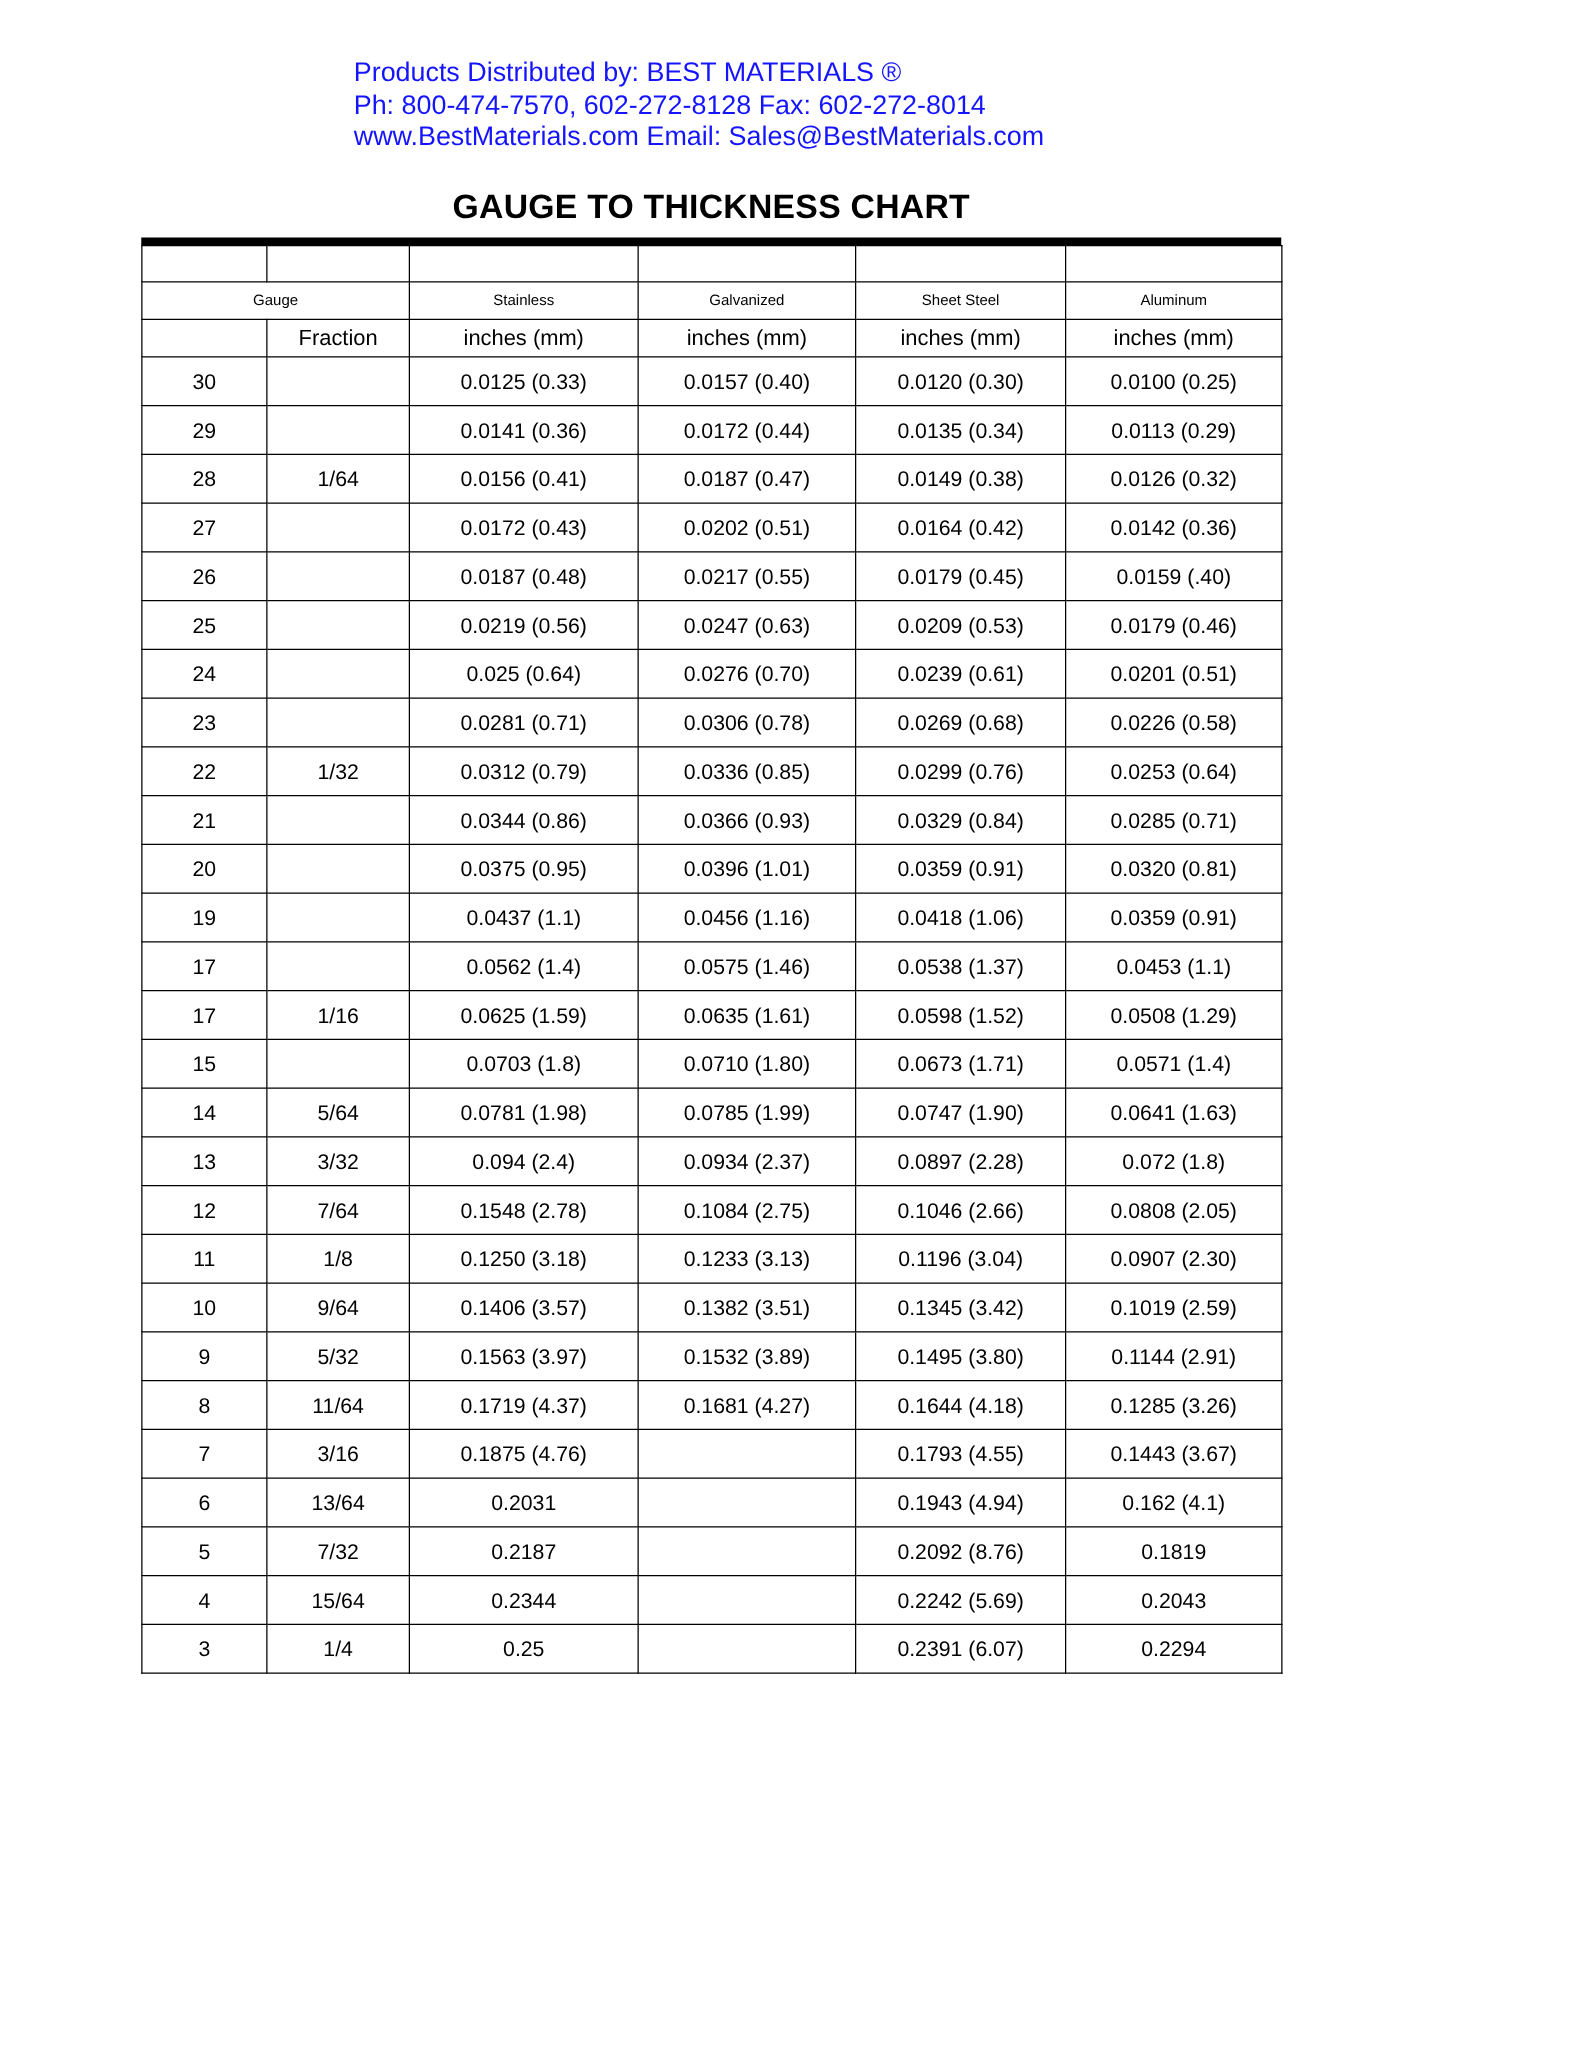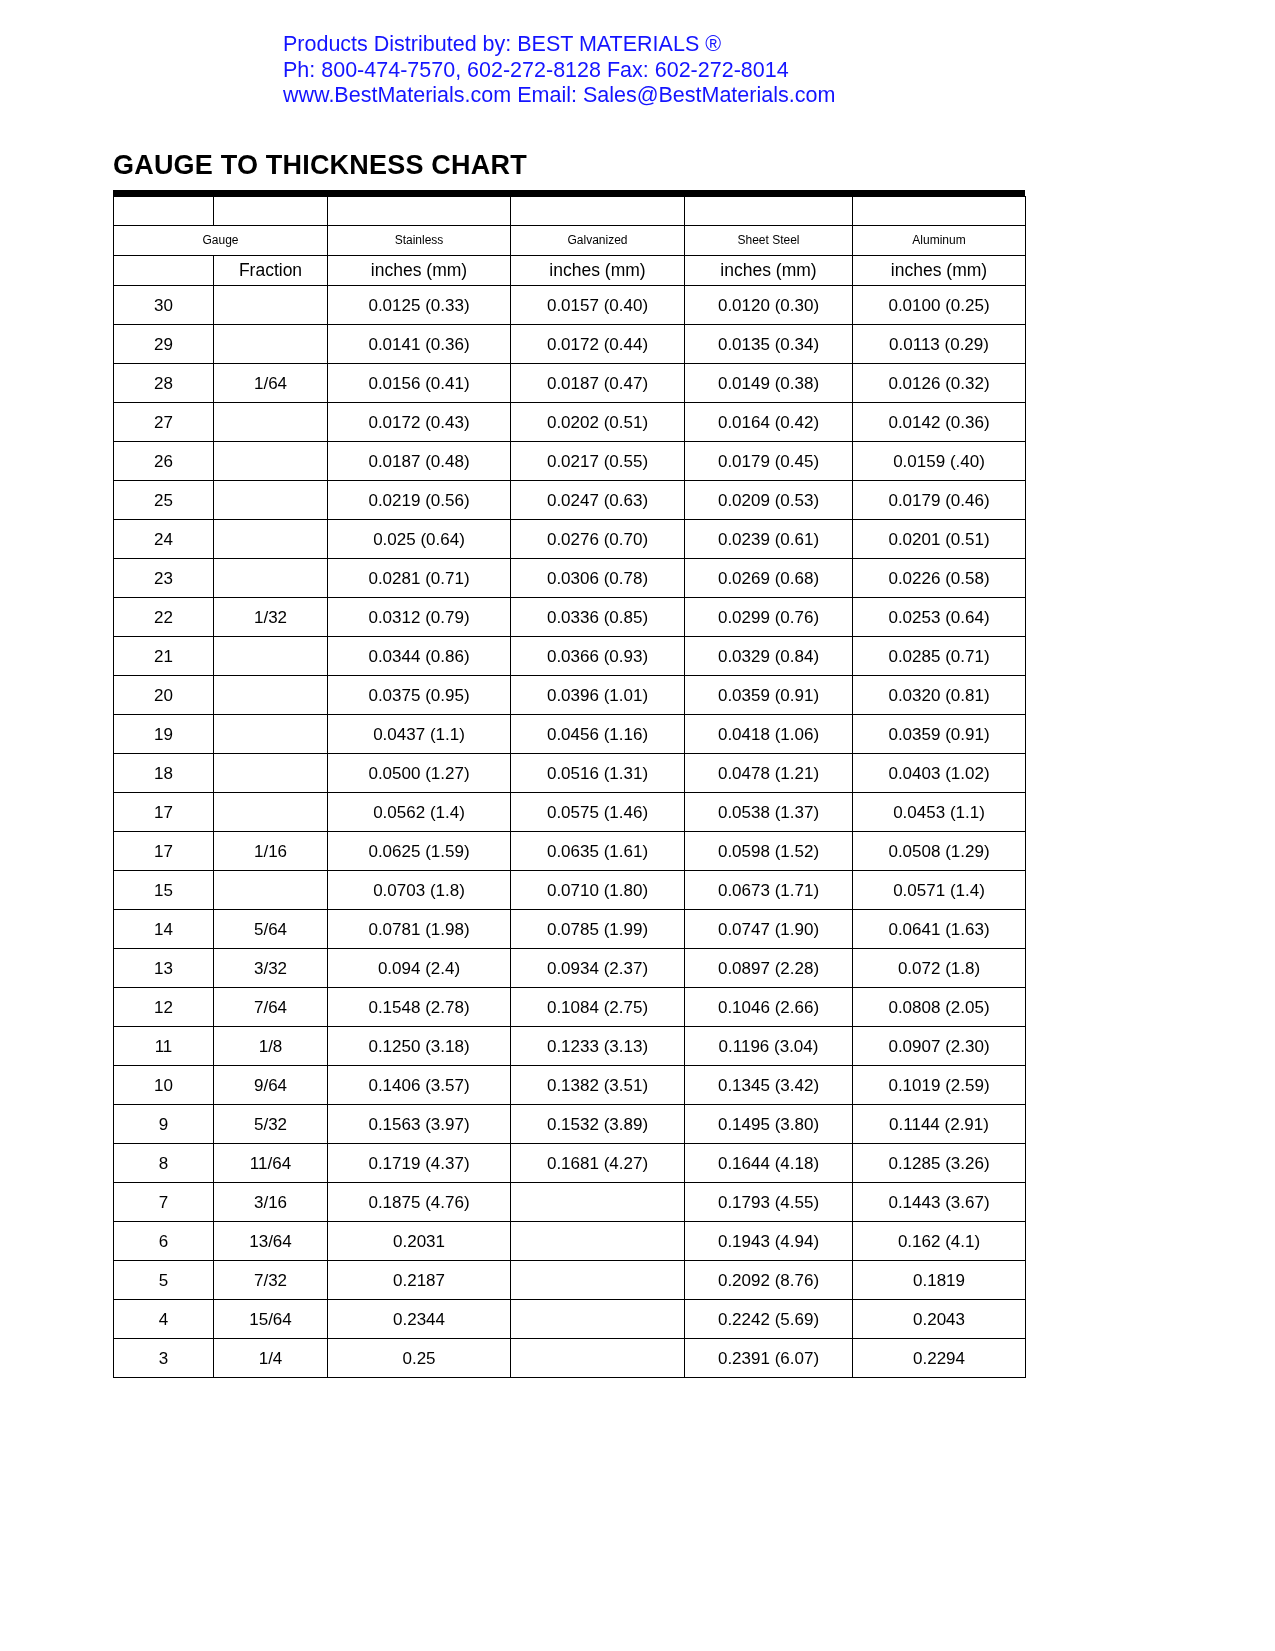--- a/index.html
+++ b/index.html
@@ -14,36 +14,36 @@
     position: relative;
     font-family: "Liberation Sans", sans-serif;
     color: #000000;
     overflow: hidden;
   }
 
   
   .dist-header {
     position: absolute;
     left: 283px;
-    top: 32px;
+    top: 46px;
     color: #1414ff;
     font-size: 21.5px;
     line-height: 25.5px;
     white-space: nowrap;
     font-family: "Liberation Sans", sans-serif;
   }
   .dist-header .line { display: block; }
 
   
   .chart-title {
     position: absolute;
     left: 113px;
     top: 150px;
     width: 912px;
-    text-align: left;
+    text-align: center;
     font-size: 27px;
     font-weight: bold;
     letter-spacing: 0.2px;
   }
 
   
   .table-wrap {
     position: absolute;
     left: 113px;
     top: 190px;
@@ -227,28 +227,20 @@
         </tr>
         <tr class="data-row">
           <td>19</td>
           <td class="empty-cell"></td>
           <td>0.0437 (1.1)</td>
           <td>0.0456 (1.16)</td>
           <td>0.0418 (1.06)</td>
           <td>0.0359 (0.91)</td>
         </tr>
         <tr class="data-row">
-          <td>18</td>
-          <td class="empty-cell"></td>
-          <td>0.0500 (1.27)</td>
-          <td>0.0516 (1.31)</td>
-          <td>0.0478 (1.21)</td>
-          <td>0.0403 (1.02)</td>
-        </tr>
-        <tr class="data-row">
           <td>17</td>
           <td class="empty-cell"></td>
           <td>0.0562 (1.4)</td>
           <td>0.0575 (1.46)</td>
           <td>0.0538 (1.37)</td>
           <td>0.0453 (1.1)</td>
         </tr>
         <tr class="data-row">
           <td>17</td>
           <td>1/16</td>

